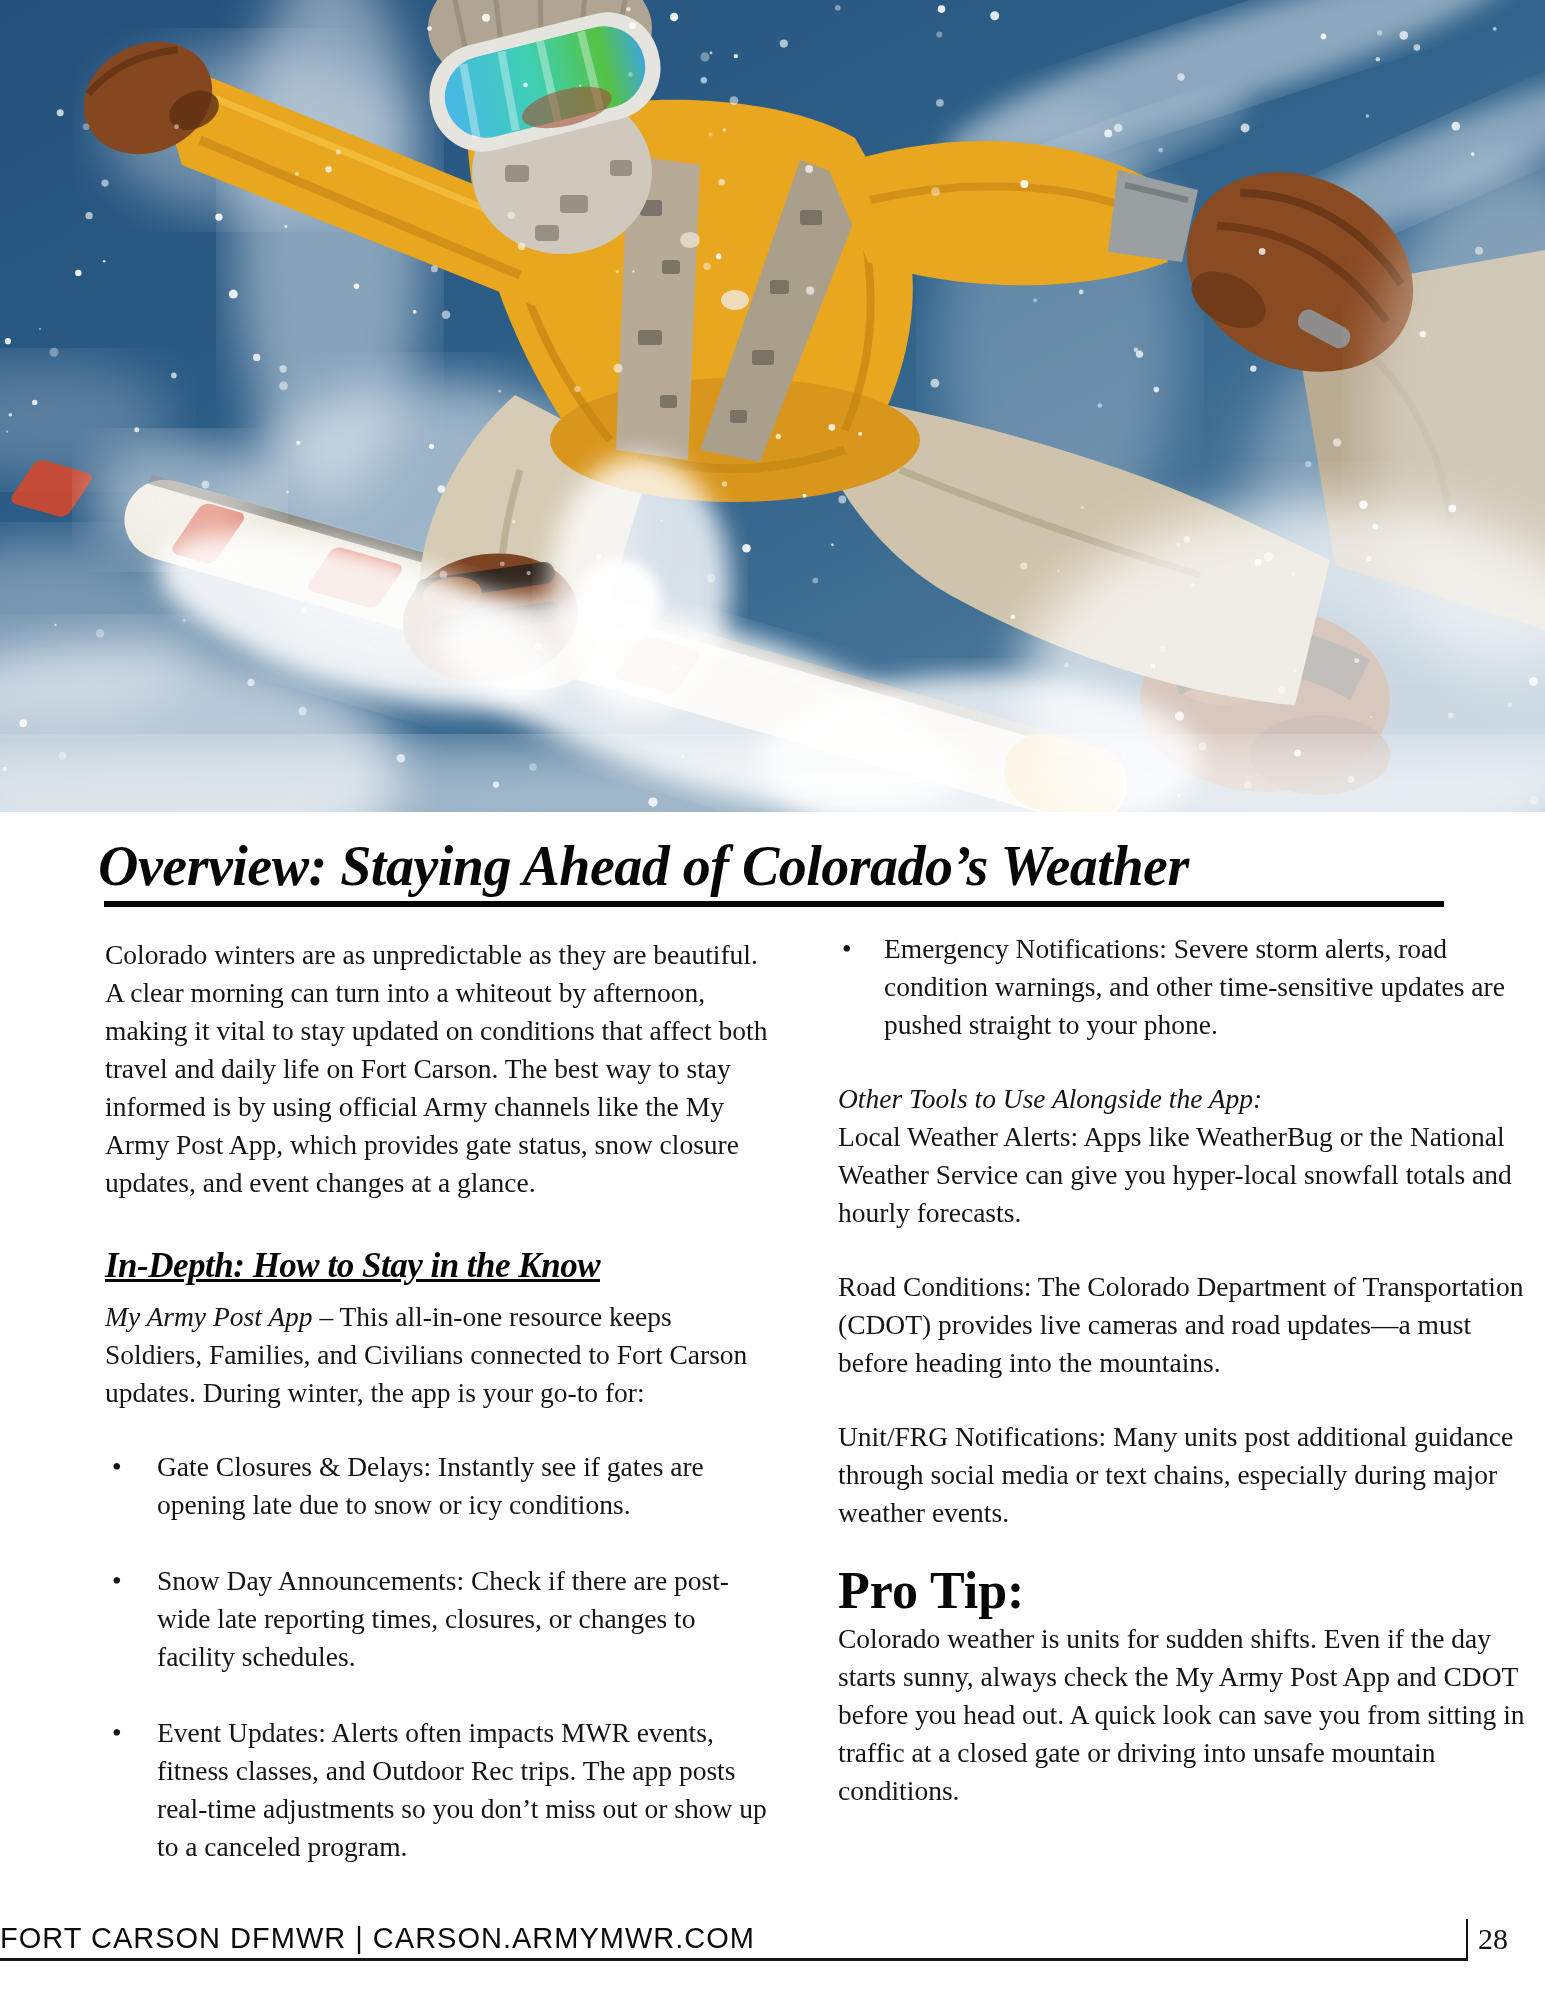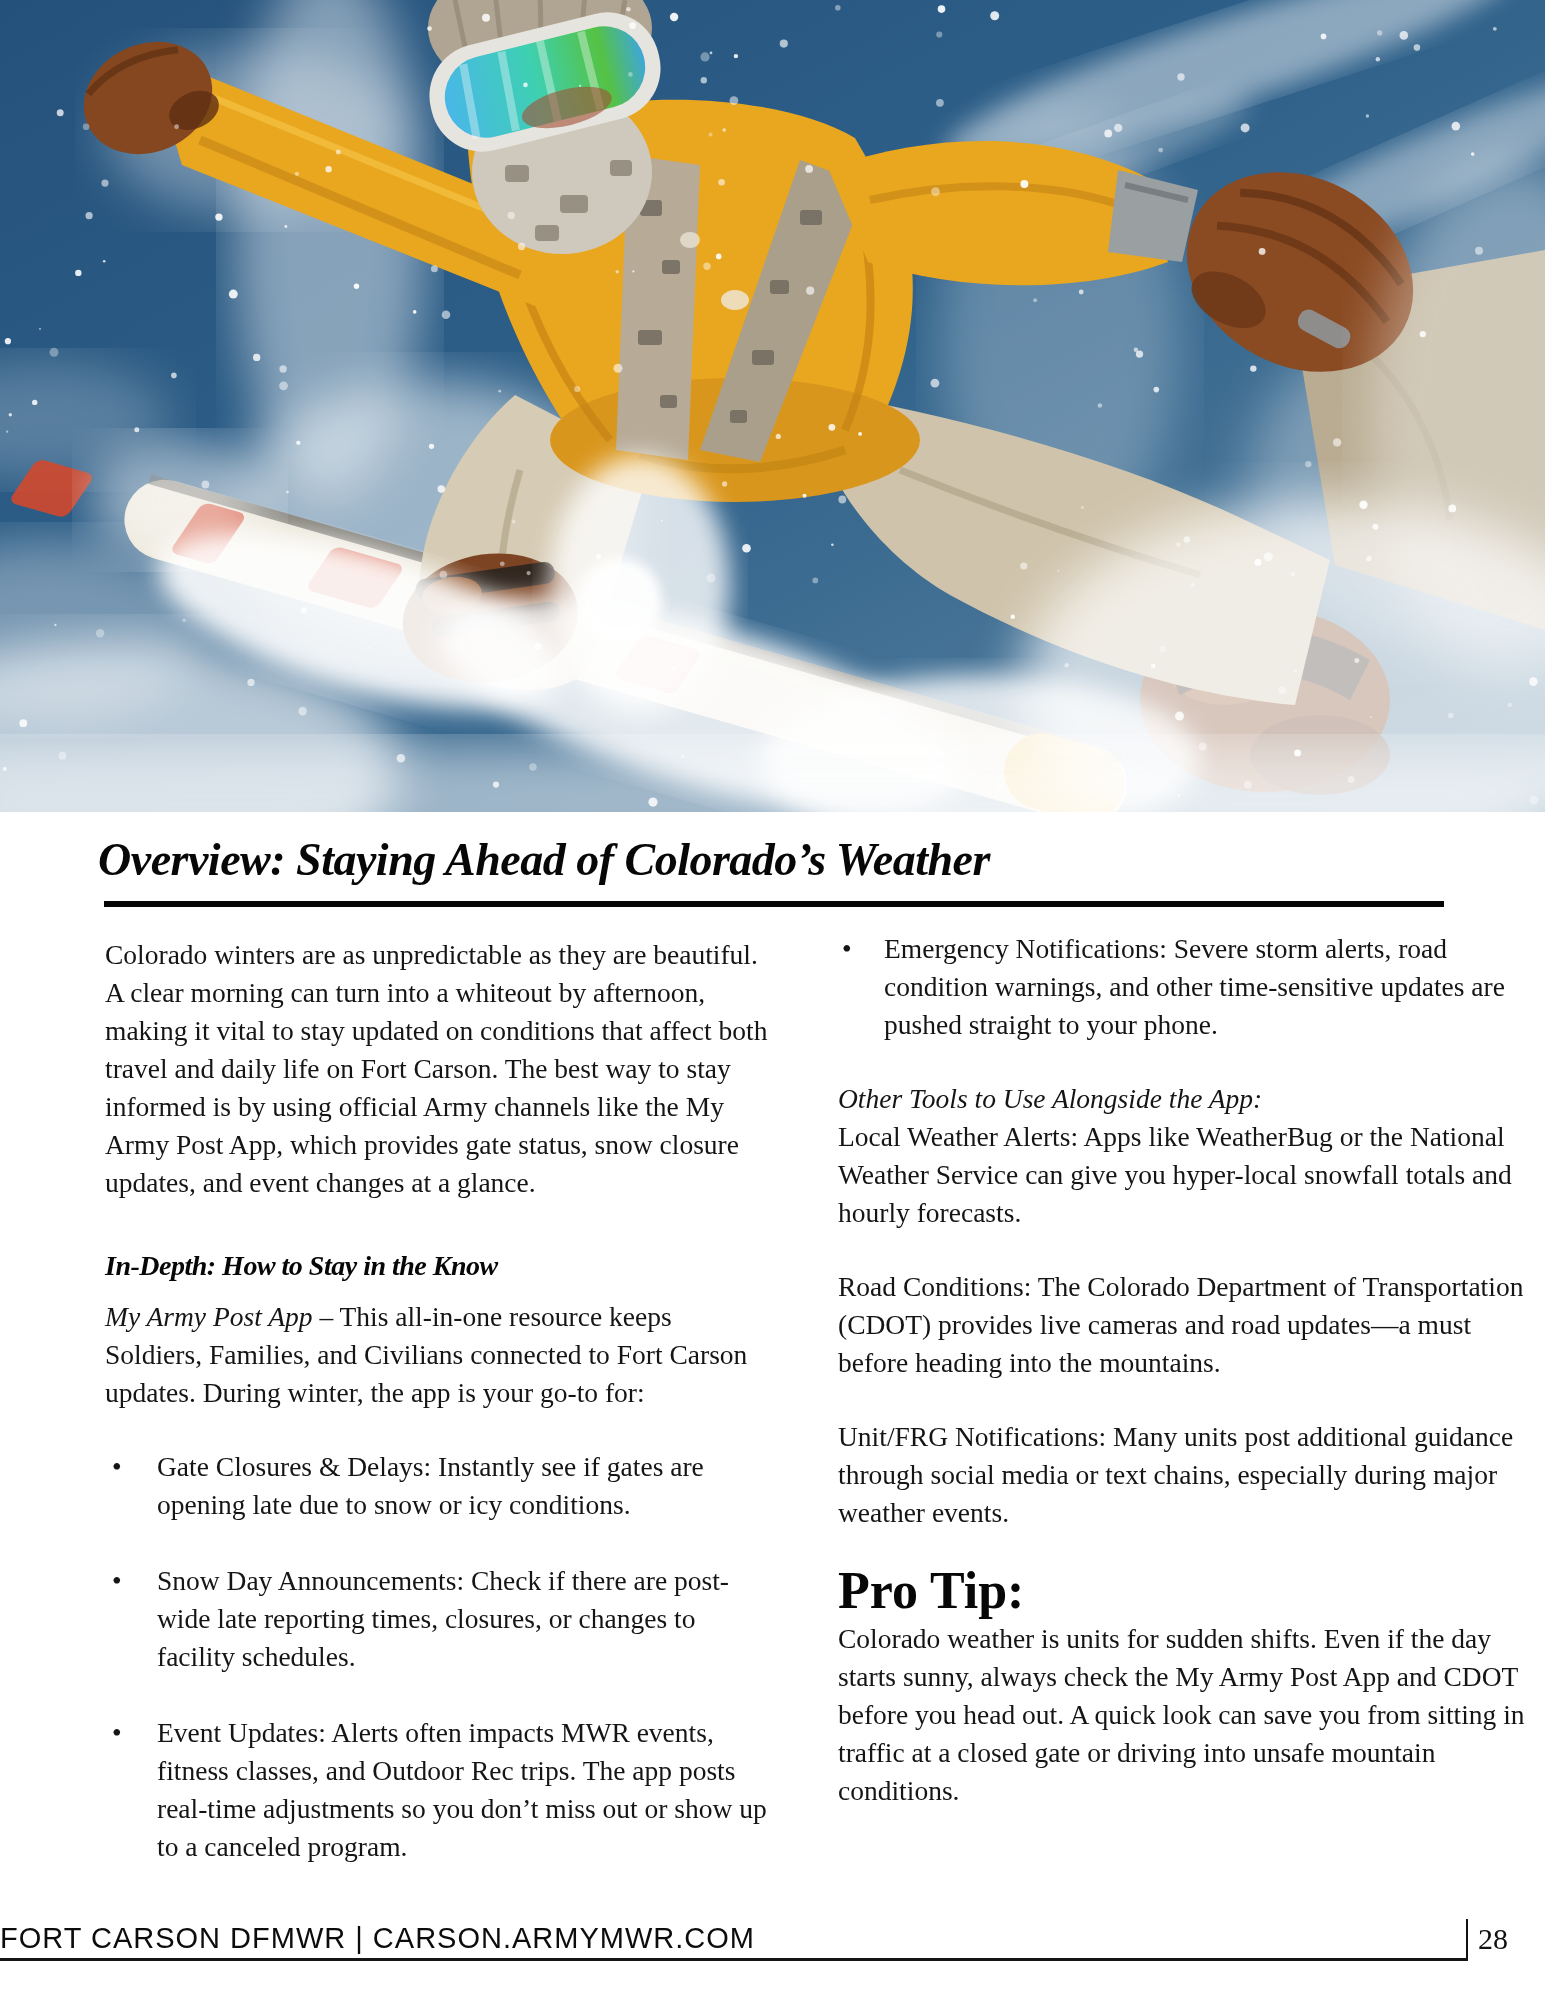--- a/index.html
+++ b/index.html
@@ -6,33 +6,33 @@
   html,body { background:#888; }
   .page {
     position:relative; width:1545px; height:2000px;
     background:#ffffff; overflow:hidden; margin:0 auto;
     font-family:"Liberation Serif","DejaVu Serif",serif; color:#111;
   }
   .hero { position:absolute; left:0; top:0; width:1545px; height:812px; display:block; }
 
   .article-title {
     position:absolute; left:98px; top:834px; width:1360px;
-    font-style:italic; font-weight:700; font-size:46px; line-height:1.15;
+    font-style:italic; font-weight:700; font-size:56px; line-height:1.15;
     letter-spacing:-0.5px; color:#070707;
   }
   .title-rule { position:absolute; left:104px; top:901px; width:1340px; height:6px; background:#060606; }
 
   .col { position:absolute; font-size:27.5px; line-height:38px; color:#151515; }
   .col-left  { left:105px;  top:936px; width:665px; }
   .col-right { left:838px; top:930px; width:687px; }
   .col p { margin:0 0 36px 0; }
 
   .section-h {
-    font-style:italic; font-weight:700; font-size:28px; line-height:48px;
-    margin:40px 0 8px 0; color:#070707; letter-spacing:-0.5px;
+    font-style:italic; font-weight:700; font-size:35px; line-height:48px;
+    margin:40px 0 8px 0; color:#070707; letter-spacing:-0.5px;text-decoration:underline;
   }
   .protip-h { font-weight:700; font-size:52px; line-height:46px; margin:0 0 6px 0; color:#070707; }
   .italic { font-style:italic; }
 
   ul.blist { list-style:none; margin:0; padding:0; }
   ul.blist li { position:relative; padding-left:52px; margin:0 0 38px 0; }
   .col-right ul.blist li { padding-left:46px; margin-bottom:36px; }
   ul.blist li .marker { position:absolute; left:7px; top:0; }
   .col-right ul.blist li .marker { left:4px; }
 

